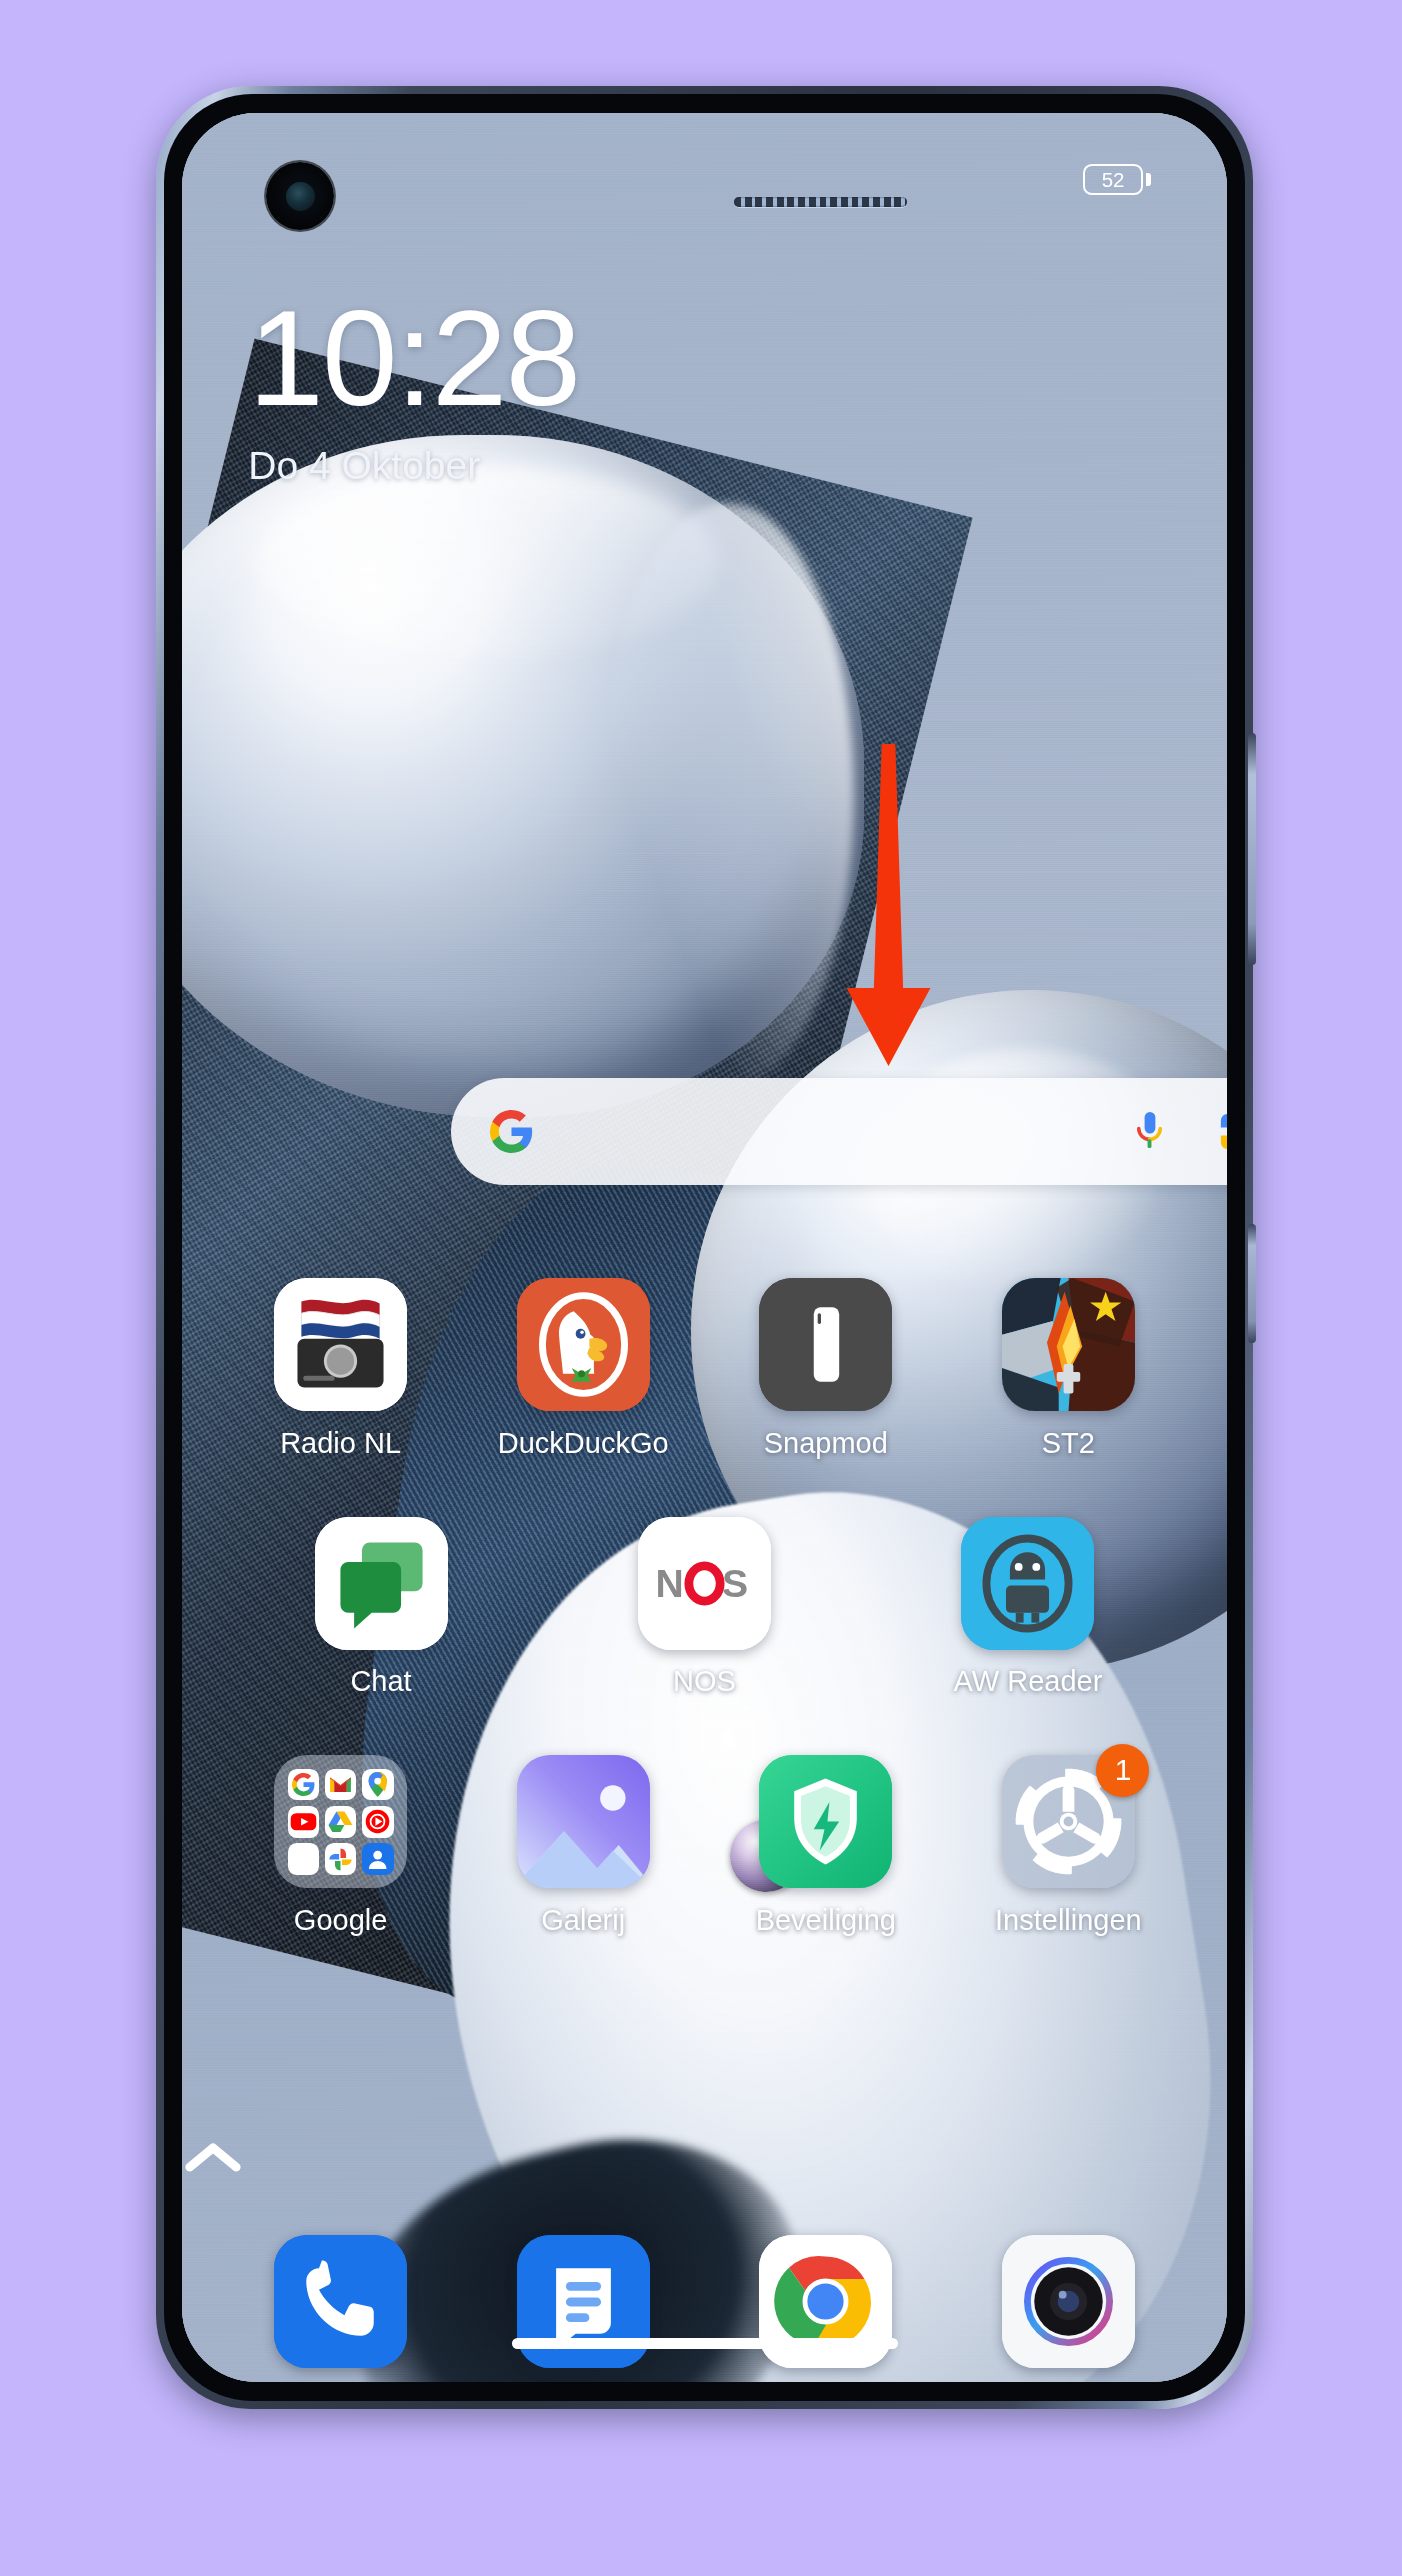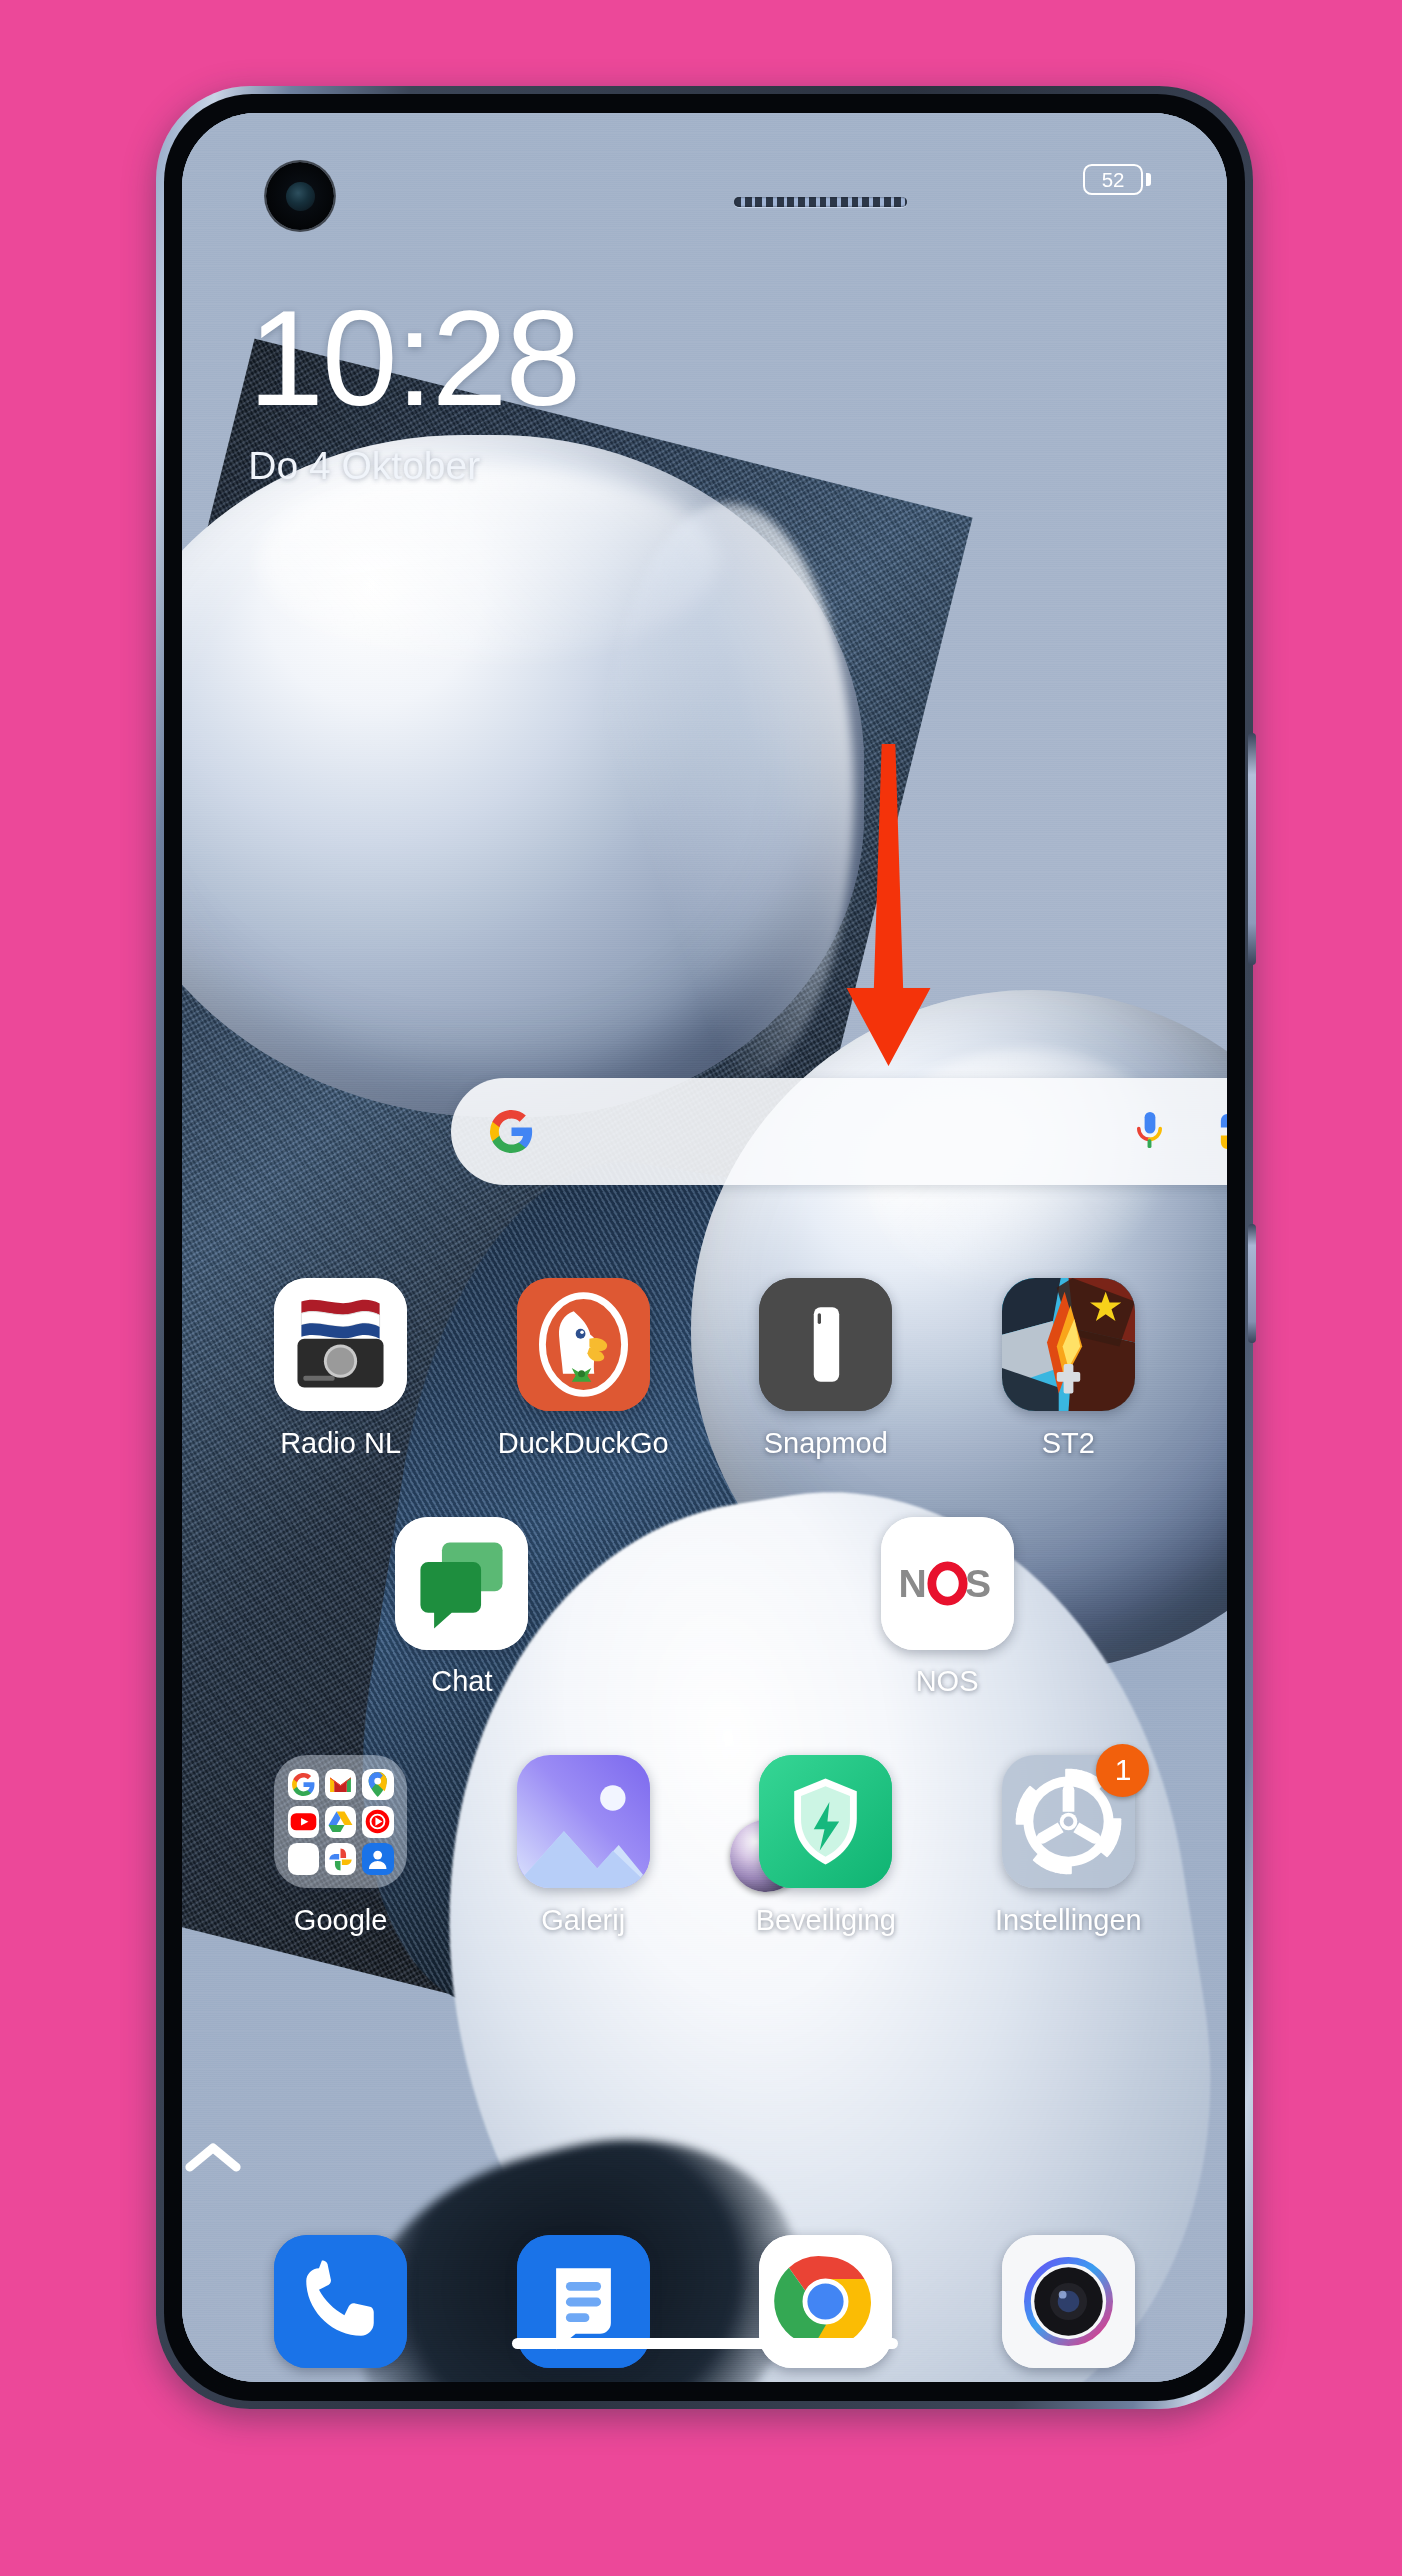--- a/index.html
+++ b/index.html
@@ -7,21 +7,21 @@
     width: 1403px; height: 2576px;
     background: #ffffff;
     font-family: "Liberation Sans", sans-serif;
     overflow: hidden;
   }
 
   
   #stage {
     position: relative;
     width: 1403px; height: 2576px;
-    background: #ec4899;
+    background: #c4b5fd;
     padding-left: 24px;
   }
 
   .phone-outer {
     position: absolute;
     left: 156px; top: 86px;
     width: 1097px; height: 2323px;
     border-radius: 94px;
     background:
       linear-gradient(100deg,
@@ -503,20 +503,35 @@
                 <svg width="133" height="133" viewBox="0 0 136 136">
                   <rect width="136" height="136" rx="34" fill="#fff"></rect>
                   <text x="18" y="82" font-family="Liberation Sans, sans-serif" font-size="40" font-weight="bold" fill="#8a8a8a">N</text>
                   <ellipse cx="68" cy="68" rx="16" ry="18" fill="none" stroke="#e8112d" stroke-width="9"></ellipse>
                   <text x="86" y="82" font-family="Liberation Sans, sans-serif" font-size="40" font-weight="bold" fill="#8a8a8a">S</text>
                 </svg>
               </div>
               <div class="app-label">NOS</div>
             </div>
 
+            <div class="app">
+              <div class="app-icon ic-aw">
+                <svg width="133" height="133" viewBox="0 0 136 136">
+                  <rect width="136" height="136" rx="34" fill="#2fb5e8"></rect>
+                  <ellipse cx="68" cy="68" rx="42" ry="46" fill="none" stroke="#3c4a52" stroke-width="8"></ellipse>
+                  <path d="M50 54a18 18 0 0 1 36 0v10H50z" fill="#3c4a52"></path>
+                  <circle cx="59" cy="51" r="4" fill="#fff"></circle>
+                  <circle cx="77" cy="51" r="4" fill="#fff"></circle>
+                  <rect x="46" y="70" width="44" height="28" rx="5" fill="#3c4a52"></rect>
+                  <rect x="56" y="98" width="8" height="10" fill="#3c4a52"></rect>
+                  <rect x="72" y="98" width="8" height="10" fill="#3c4a52"></rect>
+                </svg>
+              </div>
+              <div class="app-label">AW Reader</div>
+            </div>
           </div>
 
           <div class="approw">
 
             <div class="app">
               <div class="app-icon ic-folder">
                 <div class="folder-grid">
                   <div class="mini">
                     <svg width="25" height="25" viewBox="0 0 48 48">
                       <path fill="#4285F4" d="M45.1 24.5c0-1.6-.14-3.2-.42-4.7H24v8.9h11.8c-.5 2.7-2.05 5-4.37 6.6v5.5h7.06c4.13-3.8 6.6-9.4 6.6-16.3z"></path>

